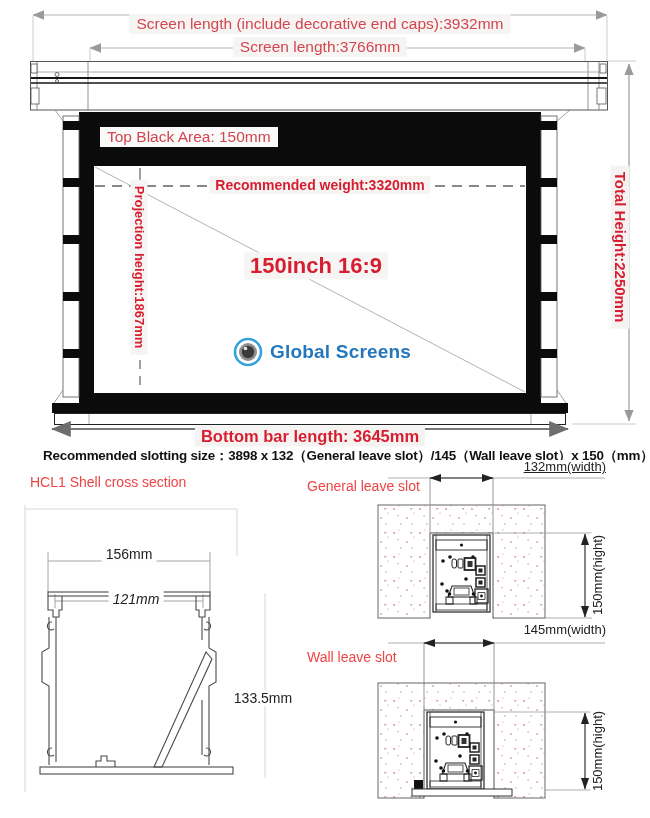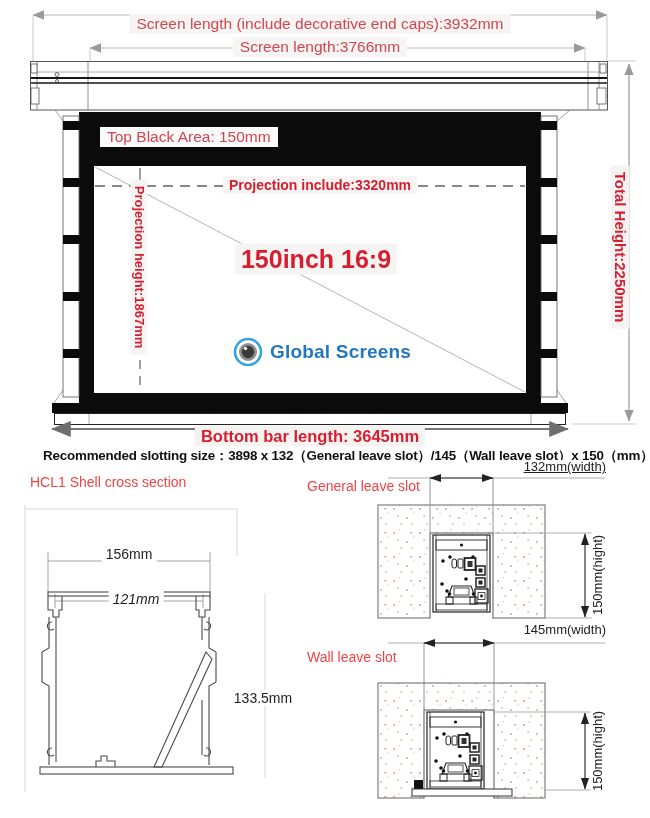--- a/index.html
+++ b/index.html
@@ -197,25 +197,25 @@
     <line x1="545" y1="790" x2="592" y2="790" stroke="#9a9a9a" stroke-width="0.8"></line>
     <line x1="585" y1="713" x2="585" y2="789" stroke="#333" stroke-width="1.2" marker-start="url(#arB)" marker-end="url(#arB)"></line>
   </svg>
 
   <div class="lbl cx red-soft" style="left:320px;top:14px;">Screen length (include decorative end caps):3932mm</div>
 
   <div class="lbl cx red-soft" style="left:320px;top:37px;">Screen length:3766mm</div>
 
   <div class="lbl red-soft" style="left:100px;top:127px;background:#fbfafa;">Top Black Area: 150mm</div>
 
-  <div class="lbl cx red-bold" style="left:320px;top:176px;font-size:14px;">Projection include:3320mm</div>
+  <div class="lbl cx red-bold" style="left:320px;top:176px;font-size:14px;">Recommended weight:3320mm</div>
 
   <div class="lbl rot90 red-bold" style="left:139px;top:267px;font-size:13px;">Projection height:1867mm</div>
 
-  <div class="lbl cc red-bold" style="left:316px;top:259px;font-size:25px;">150inch 16:9</div>
+  <div class="lbl cc red-bold" style="left:316px;top:266px;font-size:22px;">150inch 16:9</div>
 
   <div class="logo" style="left:233px;top:337px;">
     <svg width="30" height="30" viewBox="0 0 30 30">
       <circle cx="15" cy="15" r="13" fill="#fff" stroke="#37a3da" stroke-width="2.6"></circle>
       <circle cx="15" cy="15" r="9" fill="#8f8f8f"></circle>
       <circle cx="15" cy="15" r="6.2" fill="#3a3a3a"></circle>
       <circle cx="12.5" cy="11.5" r="1.8" fill="#e8e8e8"></circle>
     </svg>
     <span class="logo-text">Global Screens</span>
   </div>

